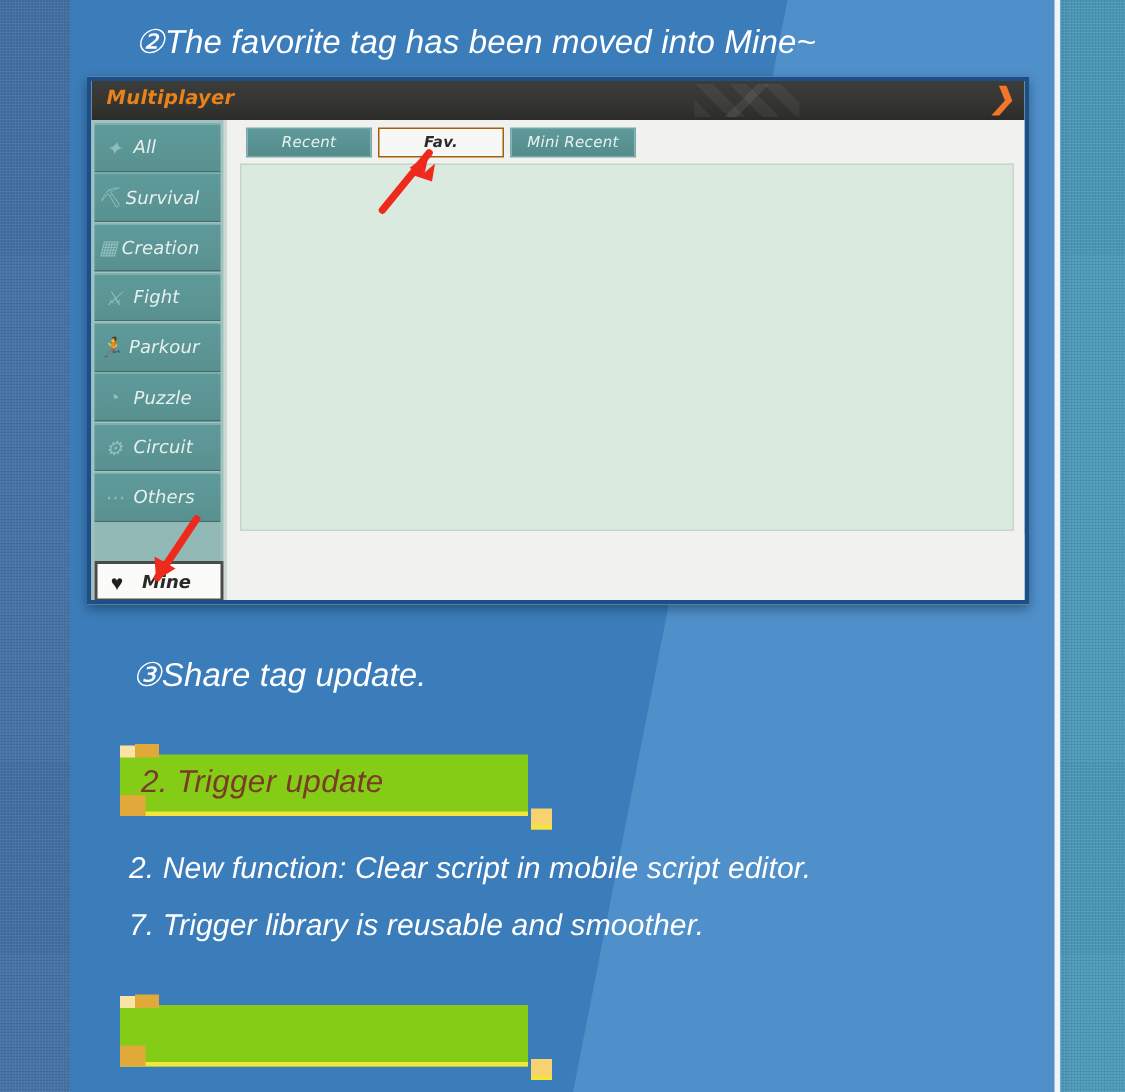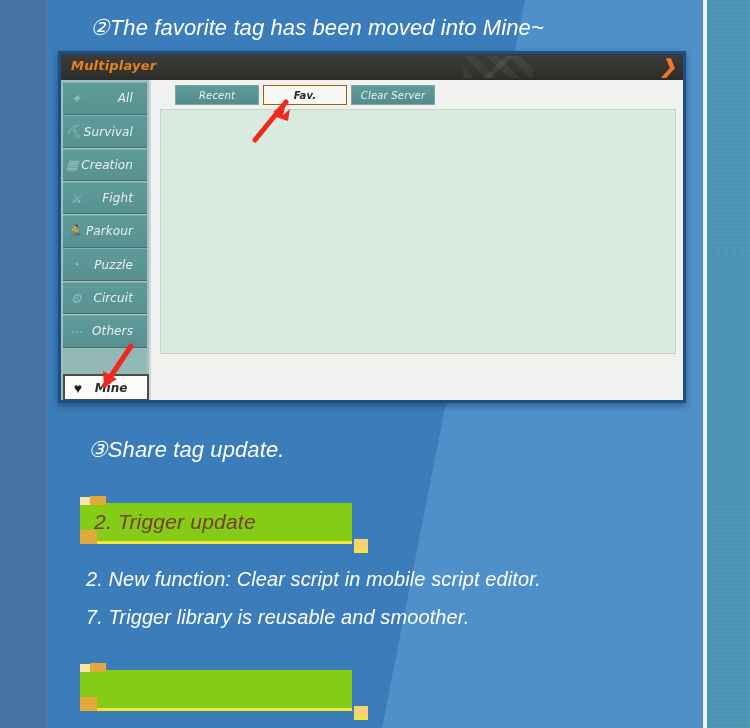--- a/index.html
+++ b/index.html
@@ -144,21 +144,21 @@
   .side-item:first-child { margin-top: 2px; }
   .side-icon {
     width: 26px;
     text-align: center;
     color: #8fbebd;
     font-size: 13px;
     line-height: 1;
   }
   .side-label {
     flex: 1;
-    text-align: right;
+    text-align: left;
     padding-right: 14px;
     color: #e7f0ef;
     font-size: 12px;
     font-family: "DejaVu Sans", sans-serif;
     letter-spacing: .1px;
   }
   .side-spacer {
     height: 30px;
     background: #93b9b6;
     margin: 0 2px;
@@ -191,21 +191,21 @@
   }
 
   
   .gw-main {
     position: absolute;
     left: 92px; top: 0;
     right: 0; bottom: 0;
   }
   .gw-tabs {
     position: absolute;
-    left: 22px; top: 5px;
+    left: 11px; top: 5px;
     display: flex;
     gap: 4px;
     text-align: center;
   }
   .gw-tab {
     width: 84px; height: 20px;
     background: linear-gradient(180deg, #5f9a9b 0%, #548c8b 100%);
     border: 1px solid #76a8a7;
     color: #e9f2f1;
     font-size: 10px;
@@ -348,21 +348,21 @@
         <div class="side-item-mine">
           <span class="mine-icon">♥</span>
           <span class="mine-label">Mine</span>
         </div>
       </div>
 
       <div class="gw-main">
         <div class="gw-tabs">
           <div class="gw-tab">Recent</div>
           <div class="gw-tab active">Fav.</div>
-          <div class="gw-tab">Clear Server</div>
+          <div class="gw-tab">Mini Recent</div>
         </div>
         <div class="gw-content"></div>
         <div class="gw-footer"></div>
       </div>
     </div>
   </div>
 
   <svg class="red-arrow" id="arrow-fav" width="46" height="46" viewBox="0 0 46 46">
     <path d="M4 42 L34 6 L30 19 L38 12 L36 24 L24 20 Z" fill="#ee2a1c"></path>
     <path d="M3 43 L34 5" stroke="#ee2a1c" stroke-width="5" stroke-linecap="round"></path>

